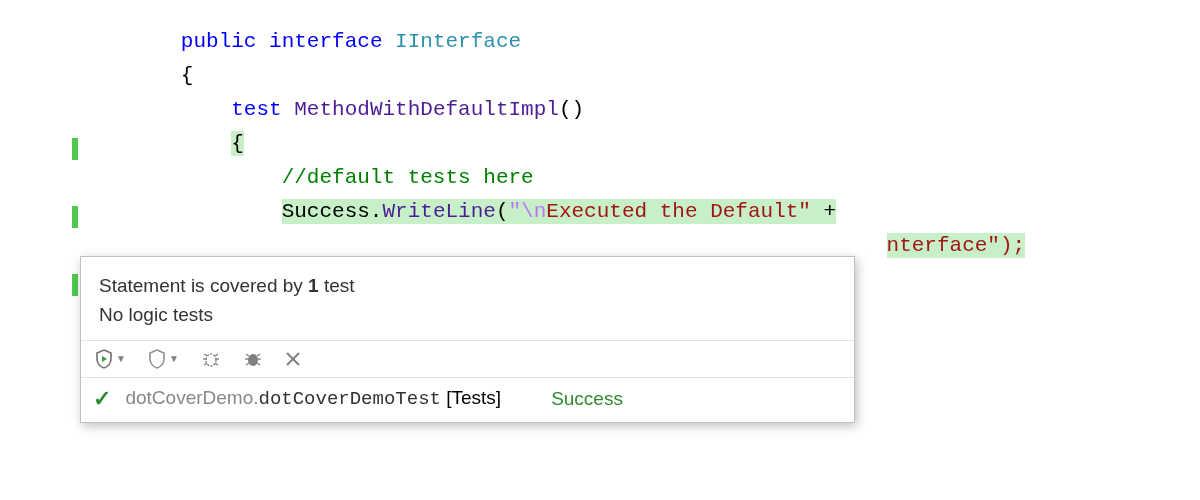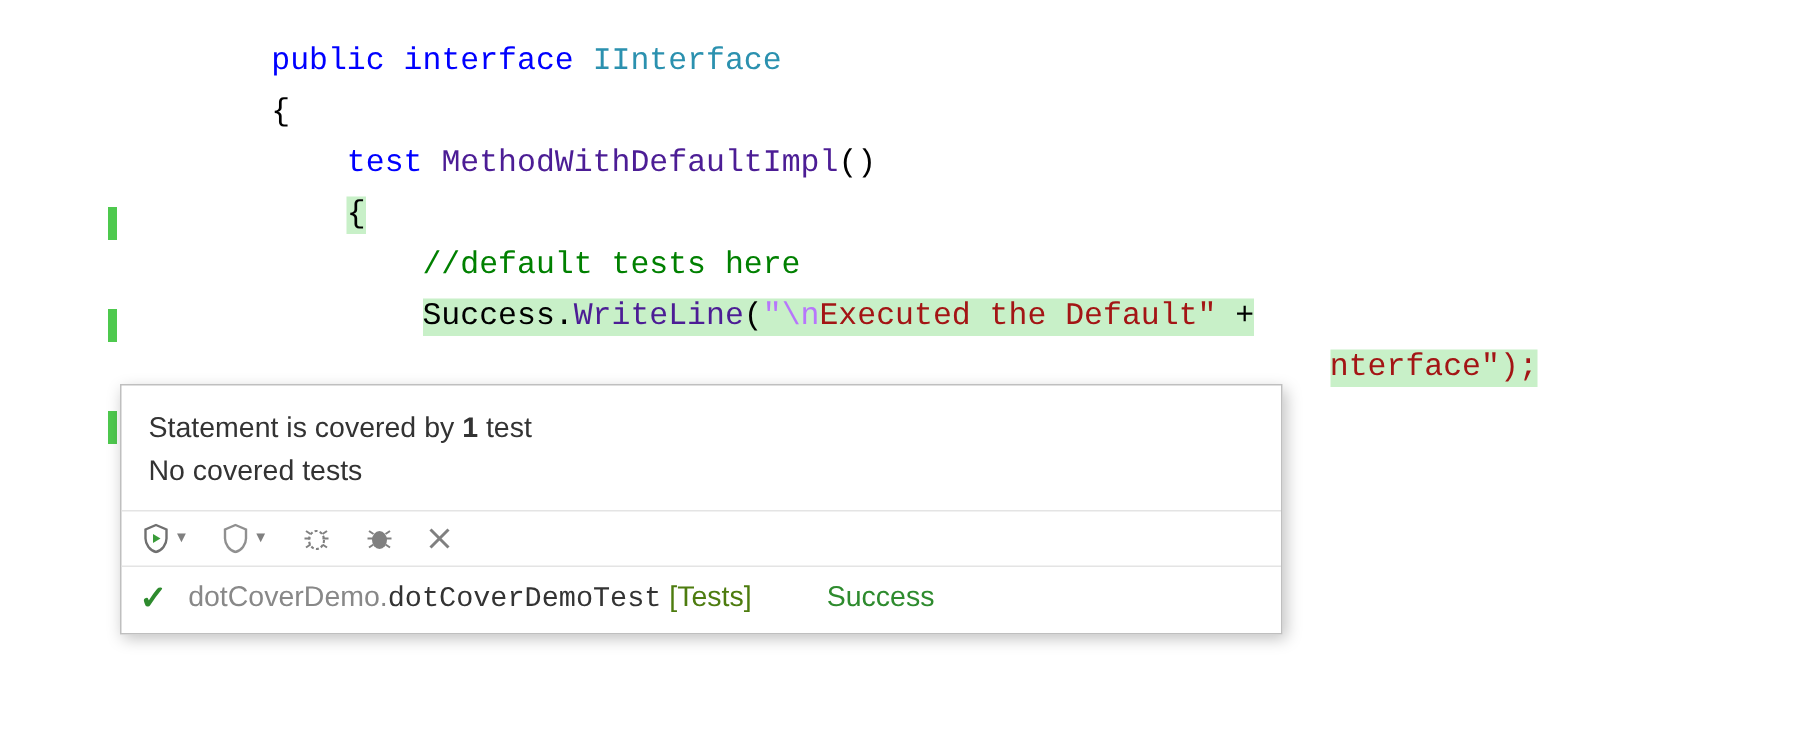--- a/index.html
+++ b/index.html
@@ -91,21 +91,21 @@
   .tip-status {
     display: flex;
     align-items: center;
     gap: 14px;
     padding: 8px 10px 10px 12px;
     border-top: 1px solid #e4e4e4;
     font-size: 19px;
     color: #888888;
   }
   .tip-status .dark { color: #333333; font-family: Liberation Mono, monospace; }
-  .tip-status .suffix { color: #4d7c0f; }
+  .tip-status .suffix { color: #000000; }
   .tip-status .success { color: #2e8b2e; margin-left: 36px; }
   .check {
     color: #2e8b2e;
     font-size: 22px;
     font-weight: bold;
   }
   .dd { font-size: 10px; color: #808080; margin-left:1px;}
   svg { display: block; }
 </style>
 </head>
@@ -151,21 +151,21 @@
   <div class="line">
     <div class="gutter"><div class="cov-mark"></div></div>
     <div class="code"></div>
   </div>
 
 </div>
 
 <div class="tooltip">
   <div class="tip-body">
     <div><span>Statement is covered by </span><span class="bold">1</span><span> test</span></div>
-    <div>No covered tests</div>
+    <div>No logic tests</div>
   </div>
 
   <div class="tip-toolbar">
     <div class="tbtn">
       <svg width="18" height="20" viewBox="0 0 18 20">
           <path d="M9 1 L16 4 V10 C16 14 13 18 9 19 C5 18 2 14 2 10 V4 Z" fill="none" stroke="#707070" stroke-width="1.6"></path>
           <path d="M7 7 L12 10 L7 13 Z" fill="#3a9c3a"></path>
         </svg>
       <span class="dd">▼</span>
     </div>

